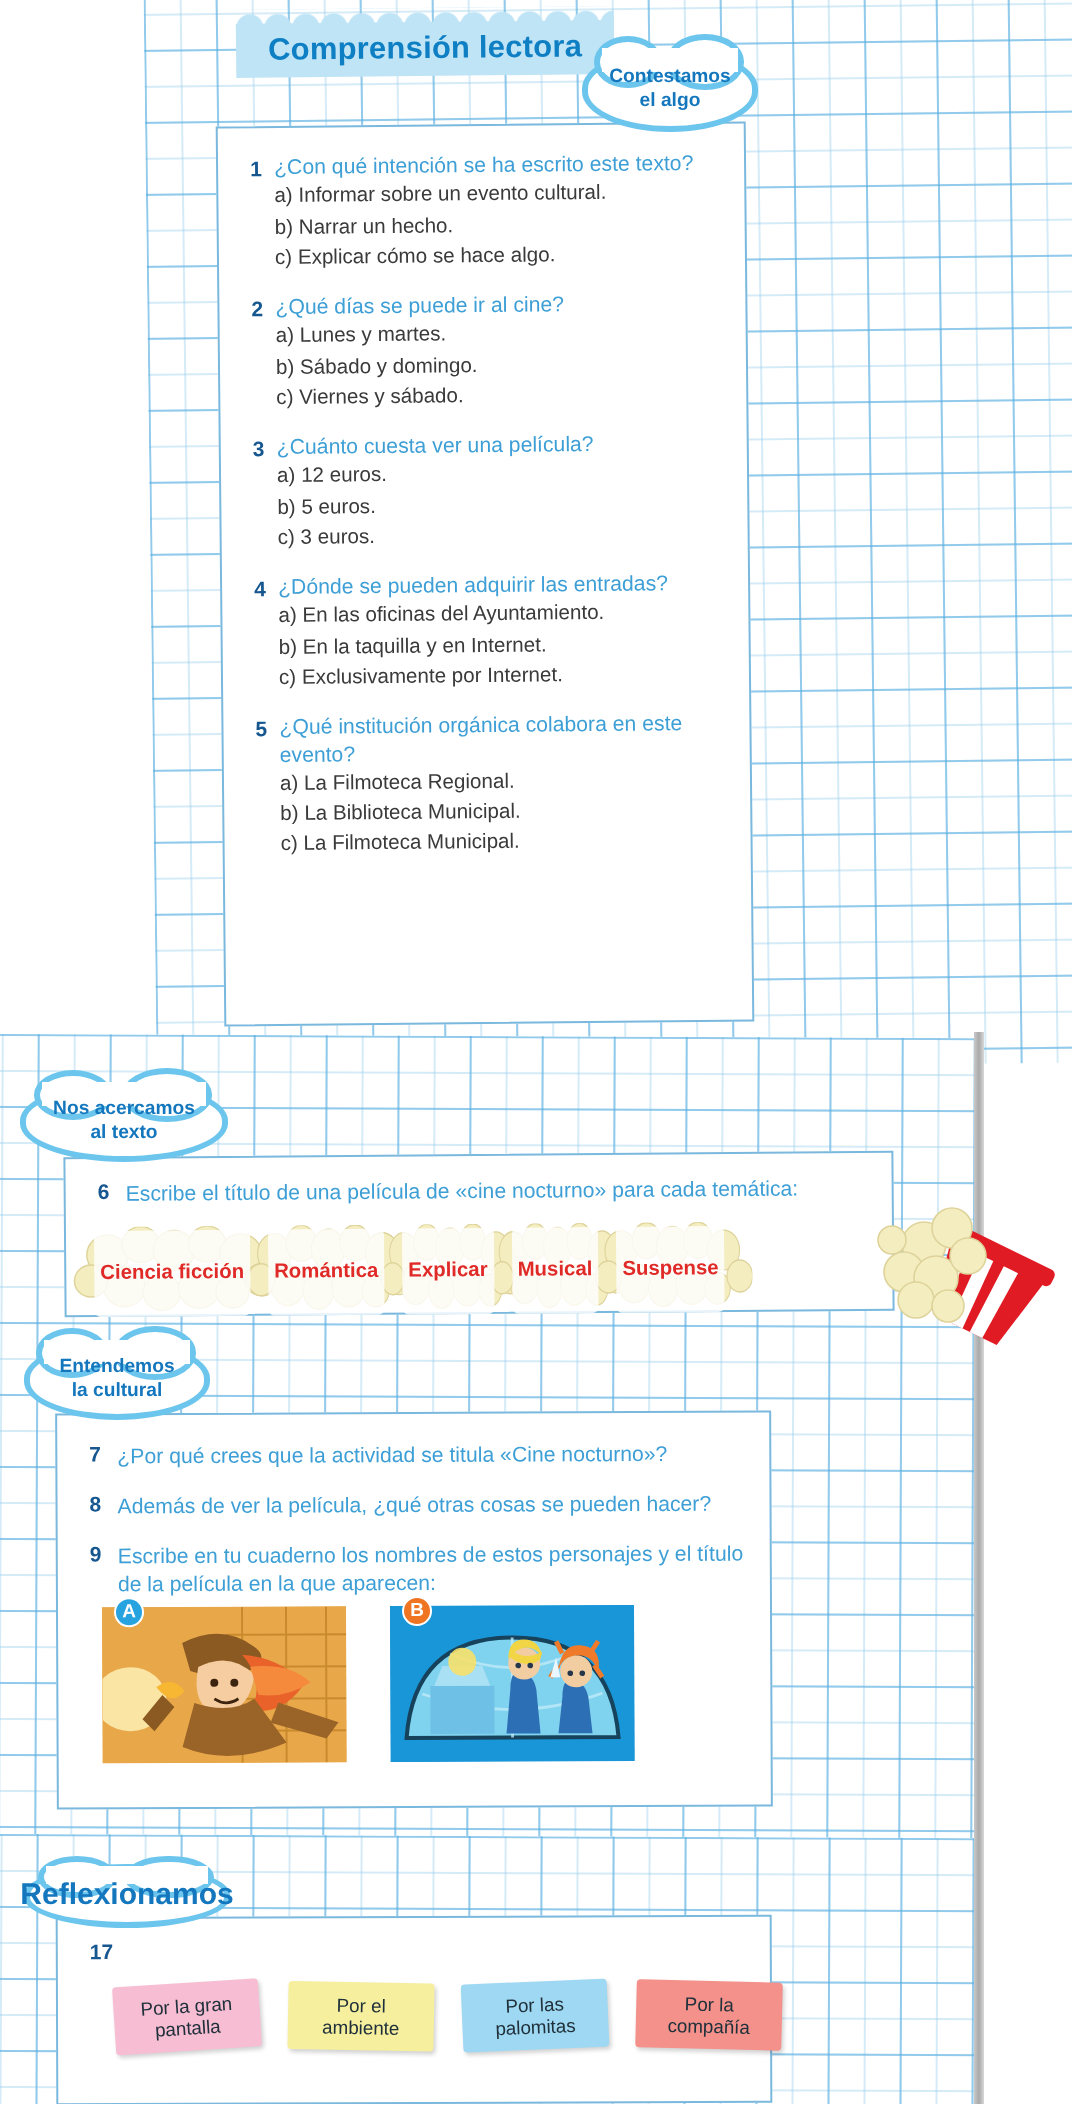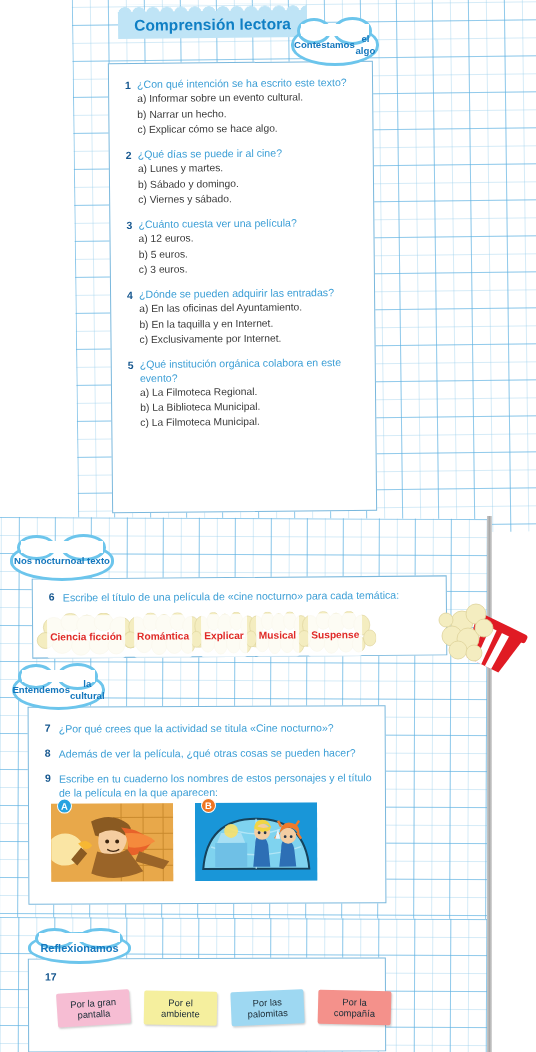--- a/index.html
+++ b/index.html
@@ -54,21 +54,21 @@
   #banner .bandtext {
     position: absolute; left: 0; top: 8px; width: 100%; height: 26px;
     display: flex; align-items: center; justify-content: center;
     color: #0f7fc4; font-size: 15.5px; font-weight: bold;
     letter-spacing: .1px;
   }
 
   
   .cloud {
     position: absolute;
-    display: flex; flex-direction: row;
+    display: flex; flex-direction: column;
     align-items: center; justify-content: center;
     color: #1477bd; font-weight: bold; font-size: 9.6px;
     line-height: 12px; text-align: center;
     background: #ffffff;
     border: 3.5px solid #6cc5ec;
     border-radius: 50% / 48%;
     z-index: 6;
   }
   .cloud::before, .cloud::after {
     content: ""; position: absolute;
@@ -79,21 +79,21 @@
   .cloud::after  { width: 40%; height: 60%; right: 5%; top: -28%; }
   .cloud .cmask {
     position: absolute; left: 8%; right: 8%; top: -8%; height: 34%;
     background: #ffffff; z-index: 1;
   }
   .cloud .ctxt { position: relative; z-index: 2; }
 
   #cloud-test      { left: 291px; top: 24px;  width: 88px;  height: 42px; }
   #cloud-acercamos { left: 10px;  top: 541px; width: 104px; height: 40px; }
   #cloud-entendemos{ left: 12px;  top: 670px; width: 93px;  height: 40px; }
-  #cloud-reflex    { left: 28px;  top: 932px; width: 103px; height: 32px; font-size: 11px; text-align: center;}
+  #cloud-reflex    { left: 12px;  top: 932px; width: 103px; height: 32px; font-size: 15px; text-align: center;}
 
   
   .white-card {
     position: absolute;
     background: #ffffff;
     border: 1px solid #7ab8dd;
     z-index: 3;
   }
   #card-test   { left: 110px; top: 62px;  width: 265px; height: 450px; transform: rotate(-0.55deg); }
   #card-six    { left: 32px;  top: 577px; width: 415px; height: 80px;  transform: rotate(-0.45deg); }
@@ -238,21 +238,21 @@
         </div>
         <div class="qopt">a) La Filmoteca Regional.</div>
         <div class="qopt">b) La Biblioteca Municipal.</div>
         <div class="qopt">c) La Filmoteca Municipal.</div>
       </div>
     </div>
 </div>
 
 <div class="cloud" id="cloud-acercamos">
   <div class="cmask"></div>
-  <div class="ctxt">Nos nocturno</div>
+  <div class="ctxt">Nos acercamos</div>
   <div class="ctxt">al texto</div>
 </div>
 
 <div class="white-card" id="card-six">
   <div class="line-q" style="position:absolute;left:16px;top:11px;right:10px;">
     <span class="num">6</span>
     <span class="txt">Escribe el título de una película de «cine nocturno» para cada temática:</span>
   </div>
   <div id="genres">
       <div class="genre"><div class="popcluster"><svg viewBox="0 0 100 44" preserveAspectRatio="none" width="100%" height="100%">

